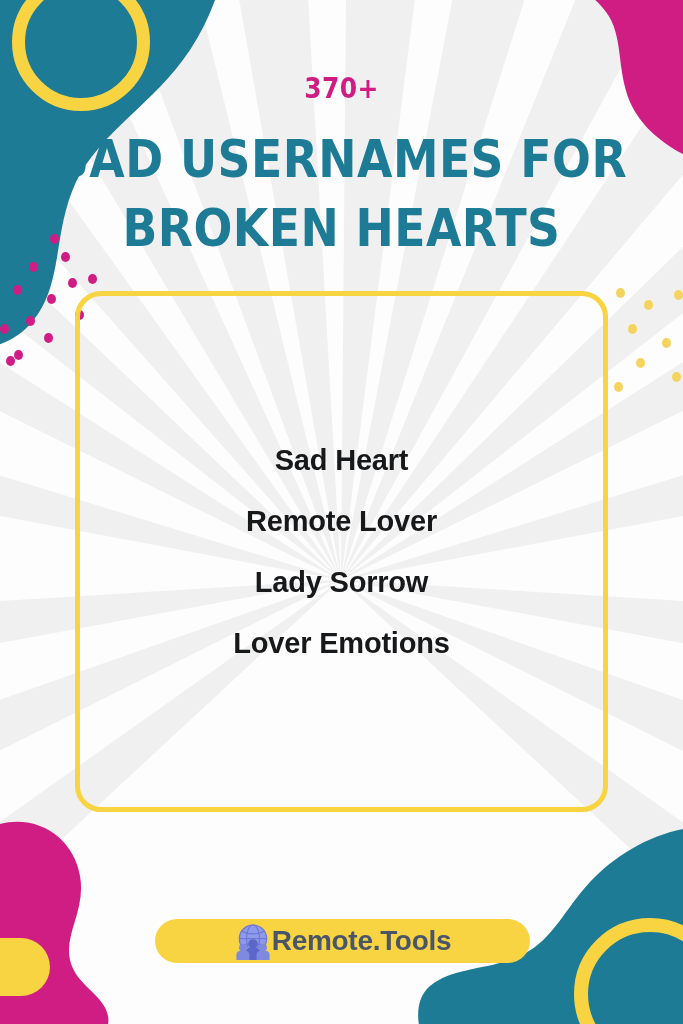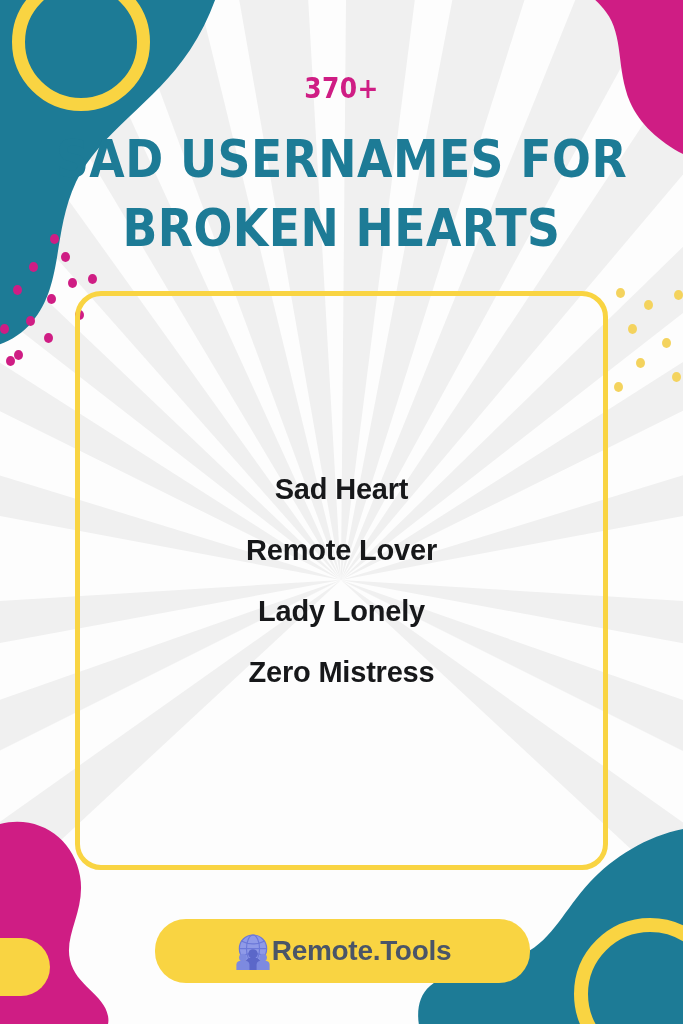--- a/index.html
+++ b/index.html
@@ -104,21 +104,21 @@
   }
   .title-line { display: block; white-space: nowrap; }
 
   
   .card {
     position: absolute;
     z-index: 4;
     left: 75px;
     top: 291px;
     width: 533px;
-    height: 579px;
+    height: 521px;
     box-sizing: border-box;
     border: 5px solid #f9d442;
     border-radius: 26px;
     background: transparent;
     display: flex;
     flex-direction: column;
     justify-content: center;
     align-items: flex-start;
     padding: 18px 16px;
   }
@@ -134,21 +134,21 @@
     width: 100%;
   }
 
   
   .brand-pill {
     position: absolute;
     z-index: 6;
     left: 155px;
     top: 919px;
     width: 375px;
-    height: 64px;
+    height: 44px;
     border-radius: 31px;
     background: #f9d442;
     display: flex;
     align-items: center;
     justify-content: center;
   }
   .brand-logo {
     width: 38px;
     height: 38px;
     flex: 0 0 auto;
@@ -254,22 +254,22 @@
     <div class="count-badge" style="color:#cf1d84;">370+</div>
     <div class="title" style="color:#1d7b96;">
       <span class="title-line">SAD USERNAMES FOR</span>
       <span class="title-line">BROKEN HEARTS</span>
     </div>
   </div>
 
   <div class="card">
     <div class="name-item">Sad Heart</div>
     <div class="name-item">Remote Lover</div>
-    <div class="name-item">Lady Lonely</div>
-    <div class="name-item">Zero Mistress</div>
+    <div class="name-item">Lady Sorrow</div>
+    <div class="name-item">Lover Emotions</div>
   </div>
 
   <div class="brand-pill">
     <svg class="brand-logo" viewBox="0 0 64 64" aria-hidden="true">
       <circle cx="32" cy="28" r="23" fill="#8f9ae8"></circle>
       <g stroke="#6b78d8" stroke-width="2" fill="none">
         <ellipse cx="32" cy="28" rx="23" ry="23"></ellipse>
         <ellipse cx="32" cy="28" rx="11" ry="23"></ellipse>
         <line x1="9" y1="28" x2="55" y2="28"></line>
         <path d="M12,15 Q32,25 52,15"></path>

